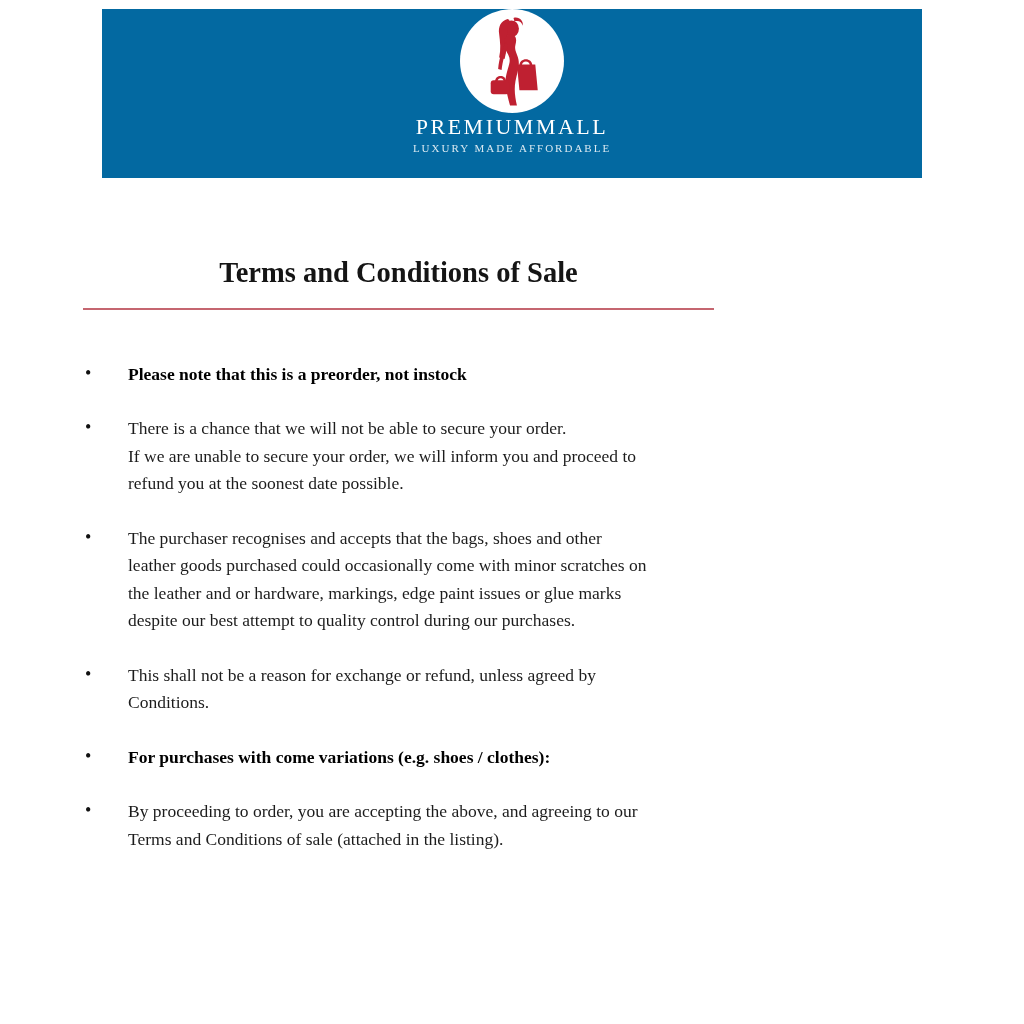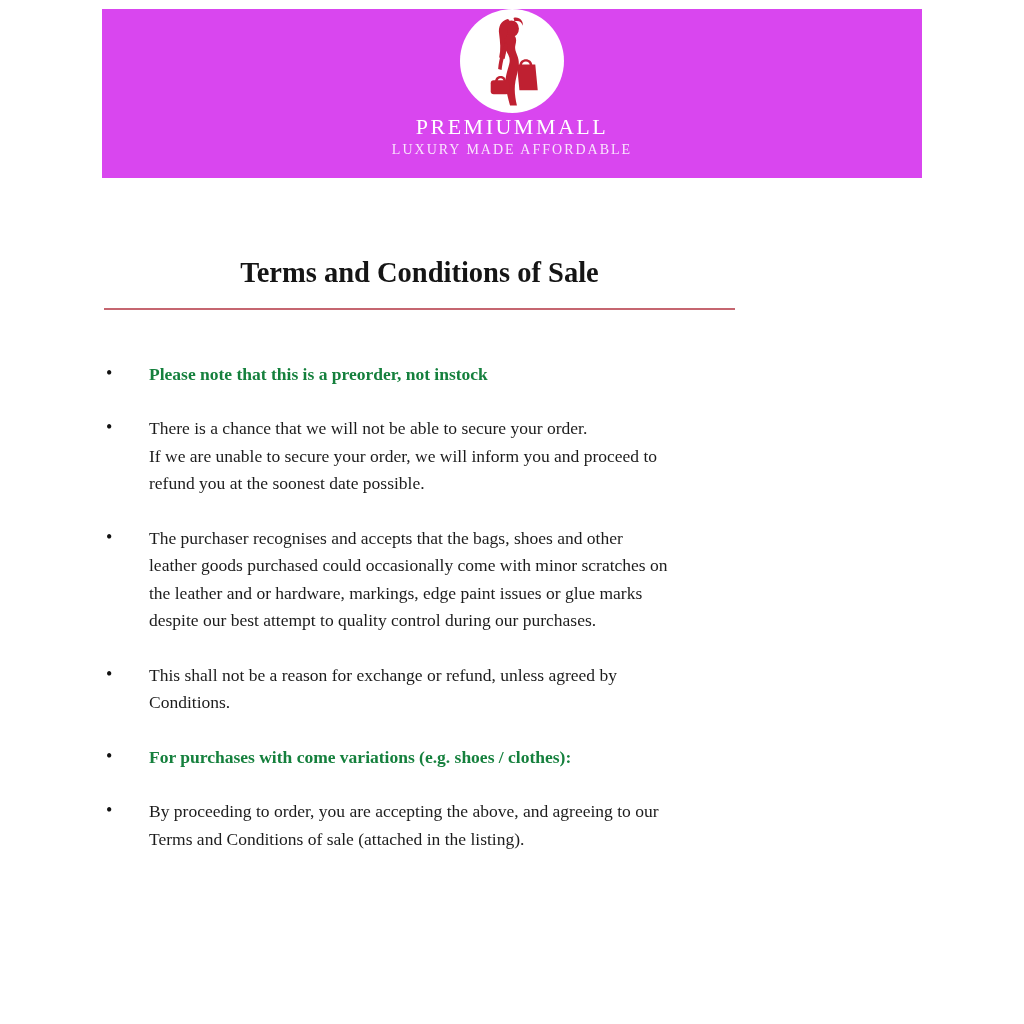--- a/index.html
+++ b/index.html
@@ -11,49 +11,49 @@
     font-family: "Liberation Serif", serif;
     color: #1c1c1c;
     overflow: hidden;
   }
 
   
   .banner {
     width: 820px;
     height: 169px;
     margin: 0 auto;
-    background: #d946ef;
+    background: #0369a1;
     text-align: center;
   }
   .logo-circle {
     width: 104px;
     height: 104px;
     margin: 9px auto 0;
     display: block;
   }
   .brand-name {
     color: #ffffff;
     font-size: 22px;
     font-weight: normal;
     letter-spacing: 2.5px;
     line-height: 1.1;
     margin-top: 2px;
   }
   .brand-tagline {
     color: rgba(255,255,255,0.85);
-    font-size: 14px;
+    font-size: 11px;
     letter-spacing: 2px;
     line-height: 1.2;
     margin-top: 3px;
   }
 
   
   .content {
     width: 631px;
-    margin-left: 104px;
+    margin-left: 83px;
   }
   .doc-title {
     margin-top: 77px;
     text-align: center;
     font-size: 28.5px;
     line-height: 1.25;
     font-weight: bold;
     color: #151515;
   }
   .title-divider {
@@ -74,21 +74,21 @@
   }
   .bullet-dot {
     position: absolute;
     left: 2px;
     top: -1px;
     color: #111111;
     font-size: 18px;
   }
   .hl {
     display: block;
-    color: #15803d;
+    color: #000000;
     font-weight: bold;
     white-space: pre-line;
   }
   .tx {
     display: block;
     white-space: pre-line;
   }
   .hl:empty, .tx:empty { display: none; }
 </style>
 </head>

